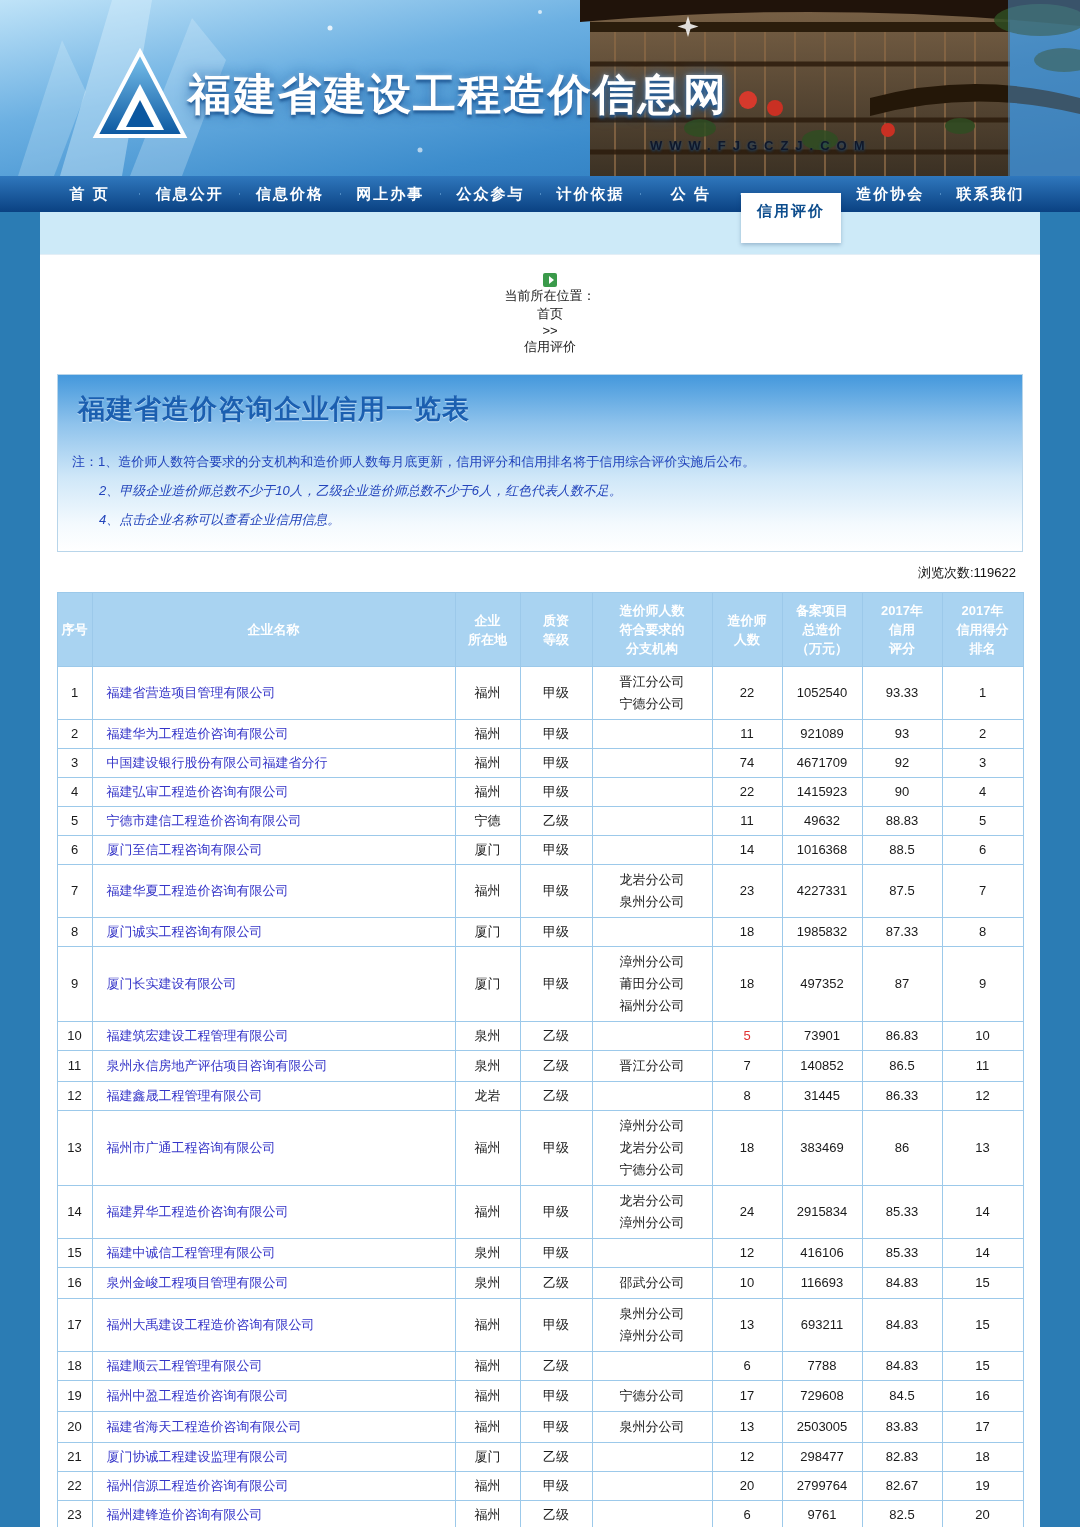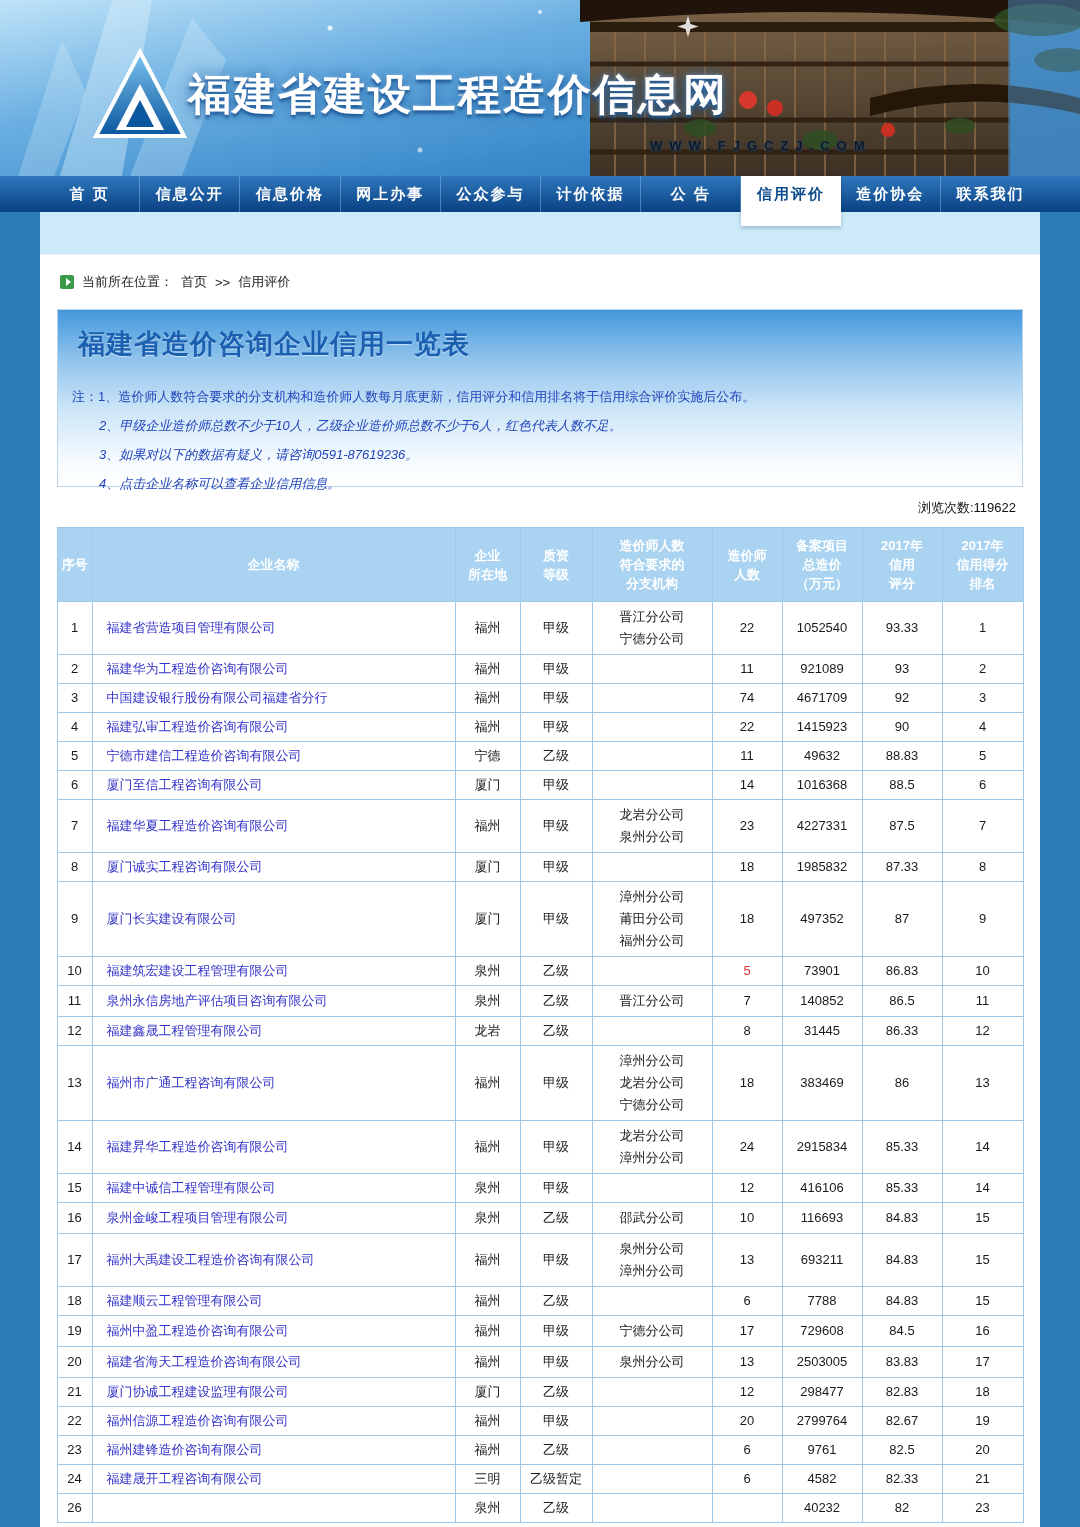--- a/index.html
+++ b/index.html
@@ -19,41 +19,41 @@
   }
   .logo-url{
     position:absolute;left:650px;top:138px;
     font-size:13px;font-weight:bold;color:#0f172a;letter-spacing:7px;
     text-shadow:0 1px 3px rgba(20,80,140,.8);
   }
   
   .nav{
     position:relative;width:1080px;height:36px;display:flex;align-items:stretch;
     background:linear-gradient(var(--nav-bg-top,#2f77bd),var(--nav-bg-bottom,#0a4182));
-    padding:0 40px;box-sizing:border-box;z-index:5;
+    padding:17px 40px;box-sizing:border-box;z-index:5;
   }
   .nav-item{
     flex:1;display:flex;align-items:center;justify-content:center;
     color:#fff;font-size:15px;font-weight:bold;letter-spacing:2px;
     border-right:1px solid rgba(140,195,240,.45);cursor:pointer;white-space:nowrap;
   }
   .nav-item:last-child{border-right:none;}
   .nav-item.active{
     background:#fff;color:var(--nav-active-text,#0c4c8c);
     height:50px;align-items:flex-start;line-height:36px;border-right:none;
     box-shadow:0 2px 4px rgba(0,40,90,.25);
   }
   
   .content{
     width:1000px;margin:0 auto;background:#fff;min-height:1315px;position:relative;z-index:1;
   }
   .strip{height:42px;background:var(--strip-bg,#cdeaf8);border-bottom:1px solid #e3eef6;}
   .breadcrumb{
-    display:flex;align-items:center;gap:8px;
-    padding:18px 0 12px 20px;font-size:13px;color:#222;
+    display:flex;align-items:center;
+    padding:18px 0 12px 20px;font-size:13px;color:#222;flex-direction:column;
   }
   .crumb-icon{
     width:14px;height:14px;background:var(--breadcrumb-icon-green,#3a9a4a);
     border-radius:2px;display:inline-flex;align-items:center;justify-content:center;
   }
   .crumb-icon::after{
     content:"";display:block;width:0;height:0;margin-left:2px;
     border-left:5px solid #fff;border-top:4px solid transparent;border-bottom:4px solid transparent;
   }
   .crumb-home{color:#222;cursor:pointer;text-decoration:none;}
@@ -234,21 +234,20 @@
   </div>
 
   <div class="title-box">
     <div class="page-title">福建省造价咨询企业信用一览表</div>
     <div class="notes">
       <div class="note-first">
         <span>注：</span>
         <span>1、造价师人数符合要求的分支机构和造价师人数每月底更新，信用评分和信用排名将于信用综合评价实施后公布。</span>
       </div>
       <div class="note-line">2、甲级企业造价师总数不少于10人，乙级企业造价师总数不少于6人，红色代表人数不足。</div>
-      <div class="note-line">3、如果对以下的数据有疑义，请咨询0591-87619236。</div>
       <div class="note-line">4、点击企业名称可以查看企业信用信息。</div>
     </div>
   </div>
 
   <div class="view-count">
     <span>浏览次数:</span><span>119622</span>
   </div>
 
   <table class="credit">
     <colgroup>

